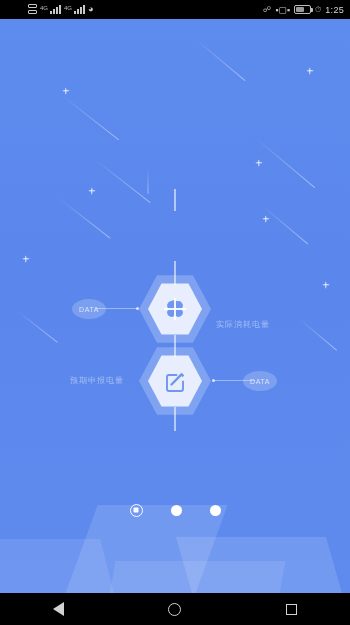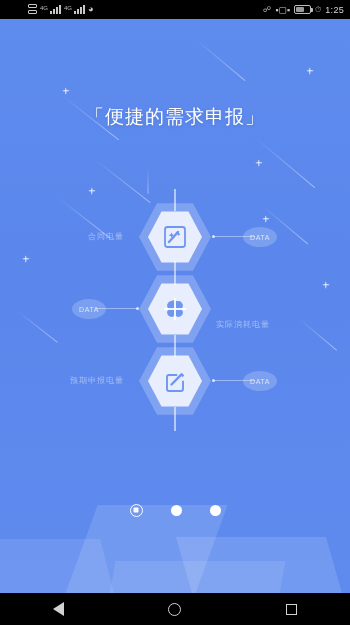--- a/index.html
+++ b/index.html
@@ -217,49 +217,28 @@
     <div class="streak" style="left:148px; top:148px; width:26px;  transform:rotate(90deg);"></div>
 
     <div class="spark" style="left:62px;  top:68px;"></div>
     <div class="spark" style="left:306px; top:48px;"></div>
     <div class="spark" style="left:88px;  top:168px;"></div>
     <div class="spark" style="left:255px; top:140px;"></div>
     <div class="spark" style="left:262px; top:196px;"></div>
     <div class="spark" style="left:22px;  top:236px;"></div>
     <div class="spark" style="left:322px; top:262px;"></div>
 
-    <div id="title">「便捷的需求申报」</div>
 
     <div id="flow">
 
       <div class="vline" style="top:0px;   height:22px;"></div>
       <div class="vline" style="top:72px;  height:24px;"></div>
       <div class="vline" style="top:146px; height:22px;"></div>
       <div class="vline" style="top:218px; height:24px;"></div>
 
-      <div class="hexrow r1">
-        <div class="cap left" style="top:32px;">合同电量</div>
-        <div class="hexwrap">
-          <div class="hex"></div>
-          <div class="hex-in"></div>
-          <div class="glyph">
-            <svg viewBox="0 0 26 26">
-              <rect x="3" y="3" width="20" height="20" rx="2.5" fill="none" stroke="#6f97f0" stroke-width="1.8"></rect>
-              <path d="M7 18 L16 8" stroke="#6f97f0" stroke-width="2.4" stroke-linecap="round"></path>
-              <path d="M15.2 7.2 L18.2 10.2 L16.6 11.8 L13.6 8.8 Z" fill="#6f97f0"></path>
-              <path d="M9.5 8.4 l.9 1.9 1.9.9 -1.9.9 -.9 1.9 -.9-1.9 -1.9-.9 1.9-.9 z" fill="#6f97f0"></path>
-            </svg>
-          </div>
-        </div>
-        <div class="stub" style="left:213px; top:35px; width:42px;"></div>
-        <div class="dot2" style="left:212px; top:34px;"></div>
-        <div class="pill" style="left:243px; top:26px;">
-          <span>DATA</span>
-        </div>
-      </div>
 
       <div class="hexrow r2">
         <div class="cap right" style="top:48px;">实际消耗电量</div>
         <div class="hexwrap">
           <div class="hex"></div>
           <div class="hex-in"></div>
           <div class="glyph">
             <svg viewBox="0 0 26 26">
               <path d="M12.1 4.2 a4.2 4.2 0 0 1 0 8.4 h-.2 a4.2 4.2 0 0 1 0-8.4 z" fill="#6f97f0"></path>
               <path d="M13.9 4.2 a4.2 4.2 0 0 1 0 8.4 h.2 a4.2 4.2 0 0 0 0-8.4 z" fill="#6f97f0"></path>

